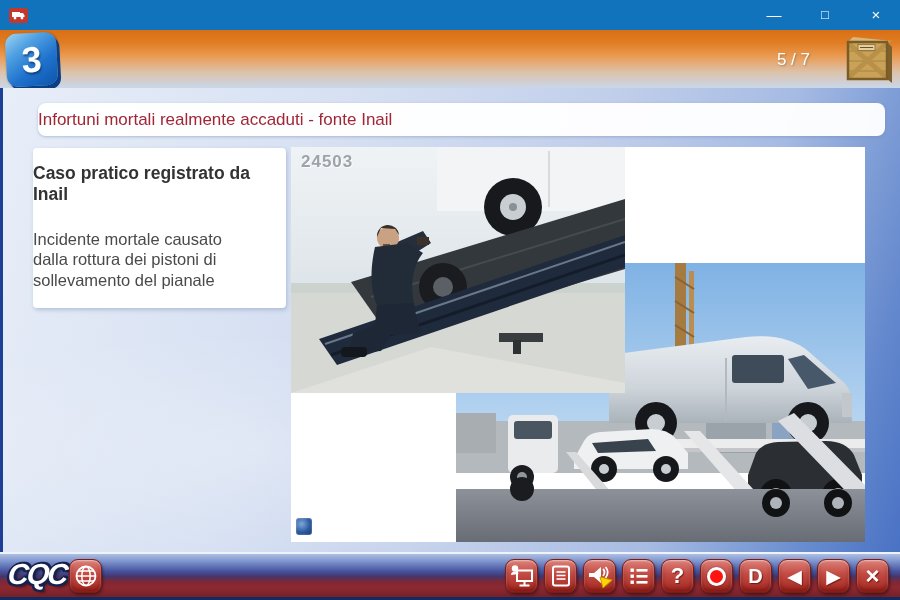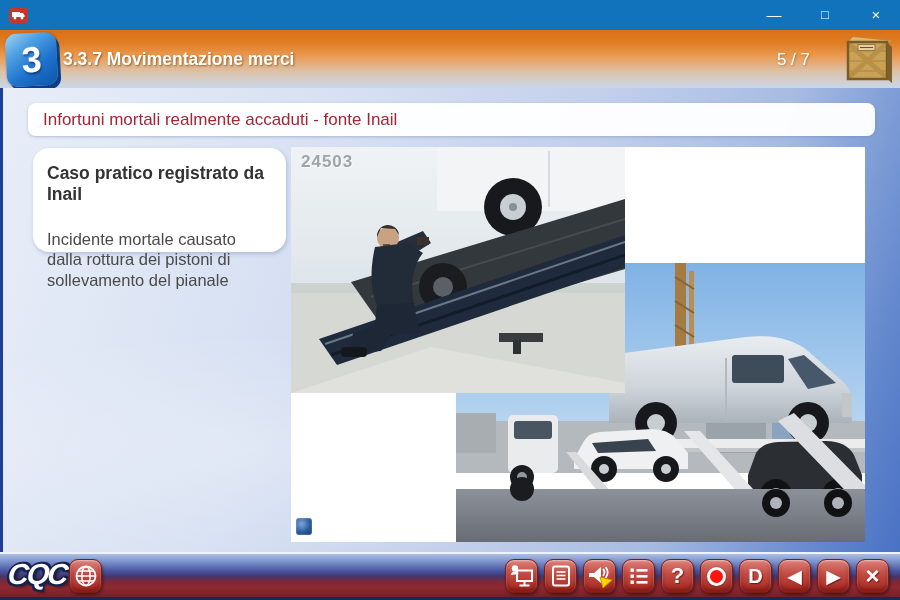--- a/index.html
+++ b/index.html
@@ -34,28 +34,28 @@
   .page-indicator { position:absolute; right:90px; top:20px; color:#fff;
     font-size:17px; font-weight:normal; text-shadow:1px 1px 2px rgba(100,90,60,.5); }
   .crate { position:absolute; right:7px; top:4px; width:48px; height:50px; }
 
   
   .main { position:absolute; left:0; top:88px; width:900px; height:464px;
     border-left:3px solid #1d3f96;
     background:
       radial-gradient(ellipse 620px 190px at 28% 78%, rgba(255,255,255,.28), rgba(255,255,255,0) 62%),
       linear-gradient(108deg,#e8eef8 0%,#d6e0f2 34%,#c2cfeb 58%,#a6bbe3 76%,#6388cd 92%,#4a72c4 100%); }
-  .heading-box { position:absolute; left:25px; top:15px; width:847px; height:33px;
+  .heading-box { position:absolute; left:35px; top:15px; width:847px; height:33px;
     background:rgba(255,255,255,.96); border-radius:8px;
     box-shadow:0 1px 3px rgba(110,130,170,.45);
-    display:flex; align-items:center; padding-left:15px; }
+    display:flex; align-items:center; }
   .heading-box span { color:#a12737; font-size:17px; }
-  .case-panel { position:absolute; left:30px; top:60px; width:253px; height:104px;
-    background:#fff; border-radius:16px; box-shadow:1px 2px 4px rgba(110,130,170,.4);
-    padding:15px 12px 0 14px; }
+  .case-panel { position:absolute; left:30px; top:60px; width:253px; height:160px;
+    background:#fff; border-radius:4px; box-shadow:1px 2px 4px rgba(110,130,170,.4);
+    padding:15px 12px 0 0; }
   .case-title { font-size:17.5px; font-weight:bold; color:#333; line-height:1.2; }
   .case-body { margin-top:24px; font-size:16.5px; color:#4a4a4a; line-height:1.24;
     width:218px; }
 
   
   .collage { position:absolute; left:288px; top:59px; width:574px; height:395px;
     background:#fff; }
   .photoA { position:absolute; left:0; top:0; width:334px; height:246px; }
   .photoB { position:absolute; left:165px; top:116px; width:409px; height:279px; }
   .watermark { position:absolute; left:10px; top:5px; font-size:17px; font-weight:bold;
@@ -107,21 +107,20 @@
       <span class="win-btn">—</span>
       <span class="win-btn maxi">□</span>
       <span class="win-btn">×</span>
     </div>
   </div>
 
   <div class="header">
     <div class="badge3">
       <span>3</span>
     </div>
-    <div class="header-title">3.3.7 Movimentazione merci</div>
     <div class="page-indicator">5 / 7</div>
     <div class="crate">
       <svg width="48" height="50" viewBox="0 0 48 50">
         <polygon points="42,8 47,13 47,49 42,45" fill="#7e602c"></polygon>
         <polygon points="3,8 8,3 47,7 42,8" fill="#d9b878"></polygon>
         <rect x="3" y="8" width="39" height="37" fill="#c9a257" stroke="#8a6a33" stroke-width="1.5"></rect>
         <line x1="3" y1="17" x2="42" y2="17" stroke="#a8843f" stroke-width="1"></line>
         <line x1="3" y1="27" x2="42" y2="27" stroke="#a8843f" stroke-width="1"></line>
         <line x1="3" y1="37" x2="42" y2="37" stroke="#a8843f" stroke-width="1"></line>
         <line x1="4" y1="10" x2="41" y2="43" stroke="#b89048" stroke-width="5"></line>

